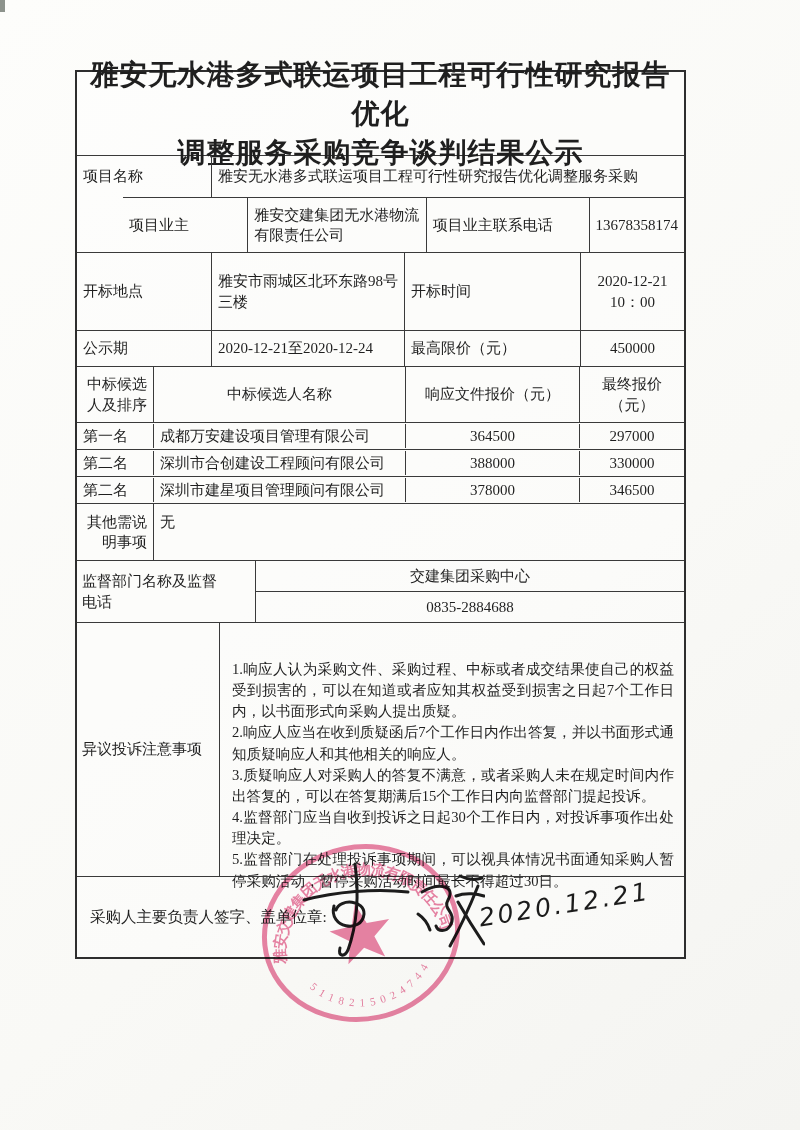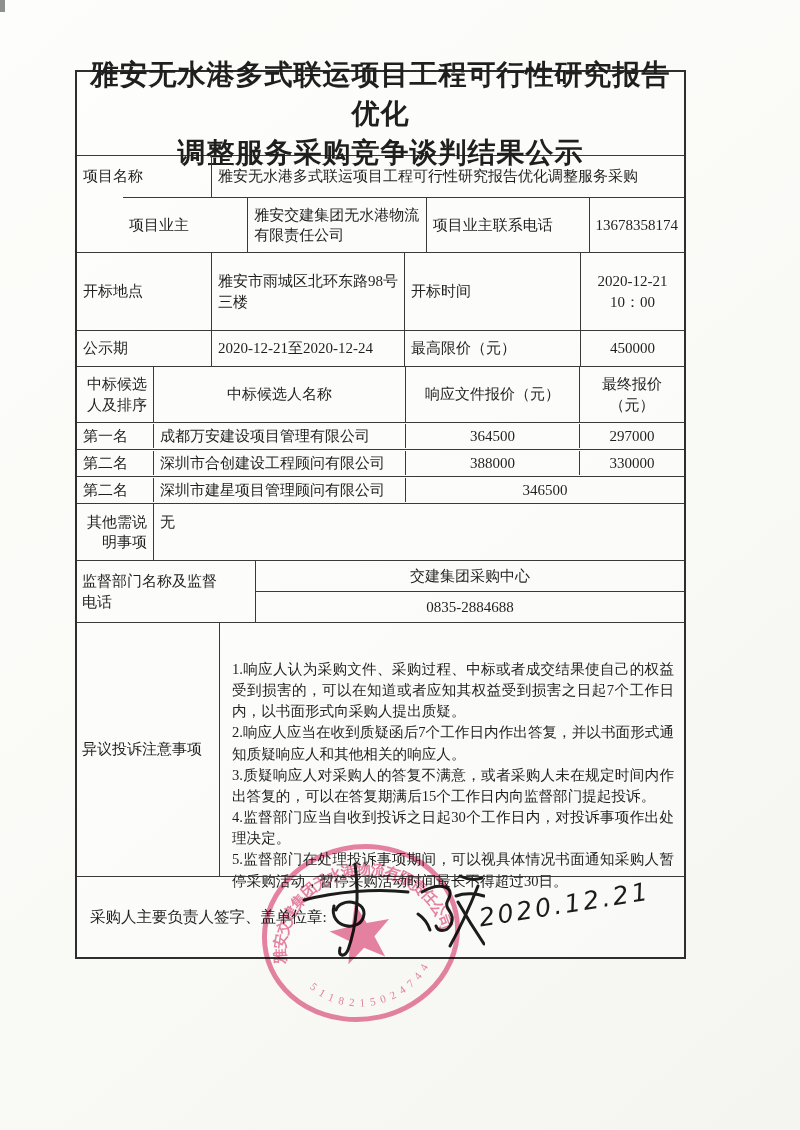--- a/index.html
+++ b/index.html
@@ -123,20 +123,21 @@
   </div>
   <div class="row h-27">
     <div class="cell cb1">第二名</div>
     <div class="cell cb2">深圳市合创建设工程顾问有限公司</div>
     <div class="cell cb3 center">388000</div>
     <div class="cell cb4 center">330000</div>
   </div>
   <div class="row h-27">
     <div class="cell cb1">第二名</div>
     <div class="cell cb2">深圳市建星项目管理顾问有限公司</div>
+    <div class="cell cb3 center">378000</div>
     <div class="cell cb4 center">346500</div>
   </div>
 
   <div class="row h-57">
     <div class="cell cb1 center">
       <span class="wrap-narrow">其他需说明事项</span>
     </div>
     <div class="cell top" style="flex:1">无</div>
   </div>
 

